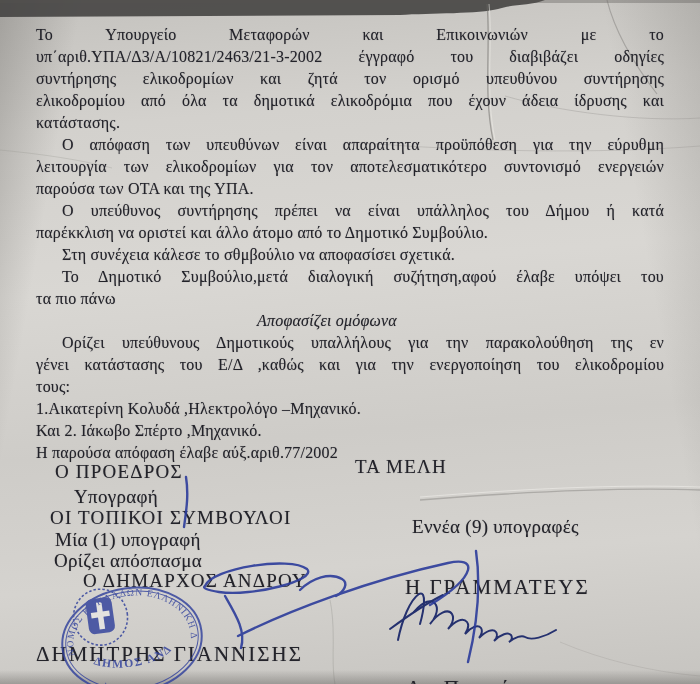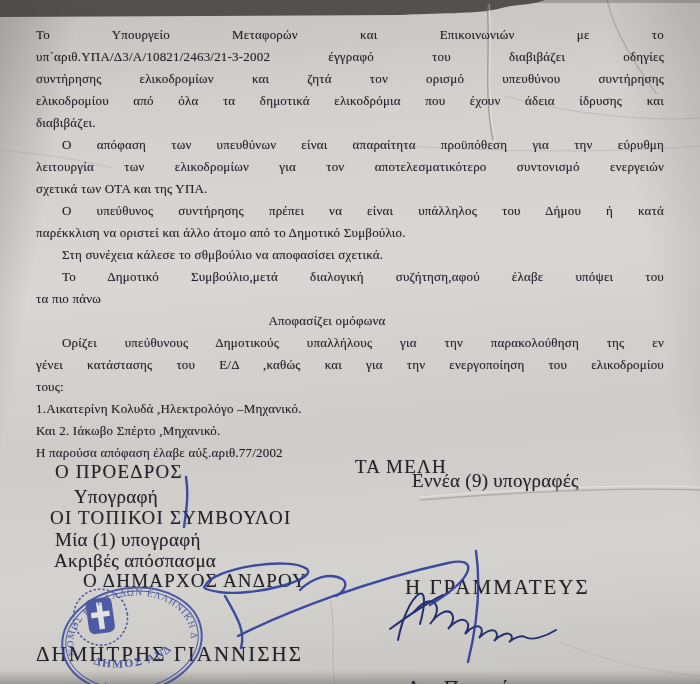--- a/index.html
+++ b/index.html
@@ -13,27 +13,27 @@
     color:#23232a;
   }
   .shade-top{position:absolute;left:0;top:0;width:100%;height:20px;z-index:2;pointer-events:none;}
   .shade-bottom{position:absolute;left:0;bottom:0;width:100%;height:14px;z-index:2;
     background:linear-gradient(0deg, rgba(70,68,65,.35), rgba(70,68,65,0));pointer-events:none;}
   .creases{position:absolute;left:0;top:0;z-index:2;pointer-events:none;}
   .doc-body{
     position:absolute; left:36px; top:24px; width:628px; z-index:3;
   }
   .line{
-    font-size:13px; line-height:22px; letter-spacing:.2px;
+    font-size:16px; line-height:22px; letter-spacing:.2px;
     text-align:justify; text-shadow:0 0 1px rgba(40,40,48,.35);
     white-space:normal;
   }
   .line.stretch{text-align-last:justify;}
   .line.ind{padding-left:26px;}
-  .line.center{text-align:left;text-align-last:center;transform:translateX(-23px);}
+  .line.center{text-align:left;text-align-last:center;transform:translateX(-23px);font-style:italic;}
   .sig-area{position:absolute;left:0;top:0;width:700px;height:684px;z-index:3;pointer-events:none;}
   .sig-area > div{position:absolute;white-space:nowrap;text-shadow:0 0 1px rgba(40,40,48,.35);}
   .lbl{font-size:19px;letter-spacing:1.2px;}
   .lbl-sm{font-size:19px;letter-spacing:.3px;}
   .name-caps{font-size:21px;letter-spacing:2px;}
   .stamp{position:absolute;left:57px;top:583px;z-index:4;opacity:.82;}
   .ink{position:absolute;left:0;top:0;z-index:5;pointer-events:none;}
 </style>
 </head>
 <body>
@@ -56,46 +56,46 @@
     <path d="M330 600 C337 632 330 660 335 684" stroke="rgba(150,148,144,.35)" stroke-width="1.1" fill="none"></path>
     <path d="M0 150 C42 154 82 160 112 168" stroke="rgba(150,148,144,.30)" stroke-width="1" fill="none"></path>
     <path d="M560 642 C602 660 652 672 700 676" stroke="rgba(150,148,144,.28)" stroke-width="1" fill="none"></path>
   </svg>
 
   <div class="doc-body">
       <div class="line stretch">Το Υπουργείο Μεταφορών και Επικοινωνιών με το</div>
       <div class="line stretch">υπ΄αριθ.ΥΠΑ/Δ3/Α/10821/2463/21-3-2002 έγγραφό του διαβιβάζει οδηγίες</div>
       <div class="line stretch">συντήρησης ελικοδρομίων και ζητά τον ορισμό υπευθύνου συντήρησης</div>
       <div class="line stretch">ελικοδρομίου από όλα τα δημοτικά ελικοδρόμια που έχουν άδεια ίδρυσης και</div>
-      <div class="line">διαβιβάζει.</div>
+      <div class="line">κατάστασης.</div>
       <div class="line stretch ind">Ο απόφαση των υπευθύνων είναι απαραίτητα προϋπόθεση για την εύρυθμη</div>
       <div class="line stretch">λειτουργία των ελικοδρομίων για τον αποτελεσματικότερο συντονισμό ενεργειών</div>
-      <div class="line">σχετικά των ΟΤΑ και της ΥΠΑ.</div>
+      <div class="line">παρούσα των ΟΤΑ και της ΥΠΑ.</div>
       <div class="line stretch ind">Ο υπεύθυνος συντήρησης  πρέπει να είναι υπάλληλος του Δήμου ή κατά</div>
       <div class="line">παρέκκλιση να οριστεί και άλλο άτομο από το Δημοτικό Συμβούλιο.</div>
       <div class="line ind">Στη συνέχεια κάλεσε το σθμβούλιο να αποφασίσει σχετικά.</div>
       <div class="line stretch ind">Το Δημοτικό Συμβούλιο,μετά διαλογική συζήτηση,αφού έλαβε υπόψει του</div>
       <div class="line">τα πιο πάνω</div>
       <div class="line center">Αποφασίζει ομόφωνα</div>
       <div class="line stretch ind">Ορίζει υπεύθυνους Δημοτικούς υπαλλήλους για την παρακολούθηση της εν</div>
       <div class="line stretch">γένει κατάστασης του Ε/Δ ,καθώς και για την ενεργοποίηση του ελικοδρομίου</div>
       <div class="line">τους:</div>
       <div class="line">1.Αικατερίνη Κολυδά ,Ηλεκτρολόγο –Μηχανικό.</div>
       <div class="line">Και 2. Ιάκωβο Σπέρτο ,Μηχανικό.</div>
       <div class="line">Η παρούσα απόφαση έλαβε αύξ.αριθ.77/2002</div>
     </div>
 
   <div class="sig-area">
     <div class="lbl" style="left:55px;top:461px;">Ο ΠΡΟΕΔΡΟΣ</div>
     <div class="lbl" style="left:355px;top:456px;font-family:Liberation Serif, serif;">ΤΑ ΜΕΛΗ</div>
     <div class="lbl-sm" style="left:74px;top:486px;">Υπογραφή</div>
-    <div class="lbl-sm" style="left:412px;top:470px;text-align:center;">Εννέα (9) υπογραφές</div>
+    <div class="lbl-sm" style="left:412px;top:516px;text-align:center;">Εννέα (9) υπογραφές</div>
     <div class="lbl" style="left:50px;top:507px;">ΟΙ ΤΟΠΙΚΟΙ ΣΥΜΒΟΥΛΟΙ</div>
     <div class="lbl-sm" style="left:55px;top:529px;">Μία (1) υπογραφή</div>
-    <div class="lbl-sm" style="left:54px;top:550px;">Ακριβές απόσπασμα</div>
+    <div class="lbl-sm" style="left:54px;top:550px;">Ορίζει απόσπασμα</div>
     <div class="lbl" style="left:56px;top:570px;margin-left:27px;">Ο ΔΗΜΑΡΧΟΣ ΑΝΔΡΟΥ</div>
     <div class="name-caps" style="left:405px;top:575px;">Η ΓΡΑΜΜΑΤΕΥΣ</div>
     <div class="name-caps" style="left:36px;top:642px;">ΔΗΜΗΤΡΗΣ ΓΙΑΝΝΙΣΗΣ</div>
     <div class="lbl-sm" style="left:406px;top:641px;font-size:21px;margin-top:35px;">Αικ.Πατεράκη</div>
   </div>
 
   <svg class="stamp" width="150" height="115" viewBox="0 0 150 115">
     <g stroke="#31419c" fill="none" transform="rotate(-8 75 57)">
       <ellipse cx="75" cy="57" rx="70" ry="52" stroke-width="2"></ellipse>
       <ellipse cx="75" cy="57" rx="66.5" ry="48.5" stroke-width="1"></ellipse>

